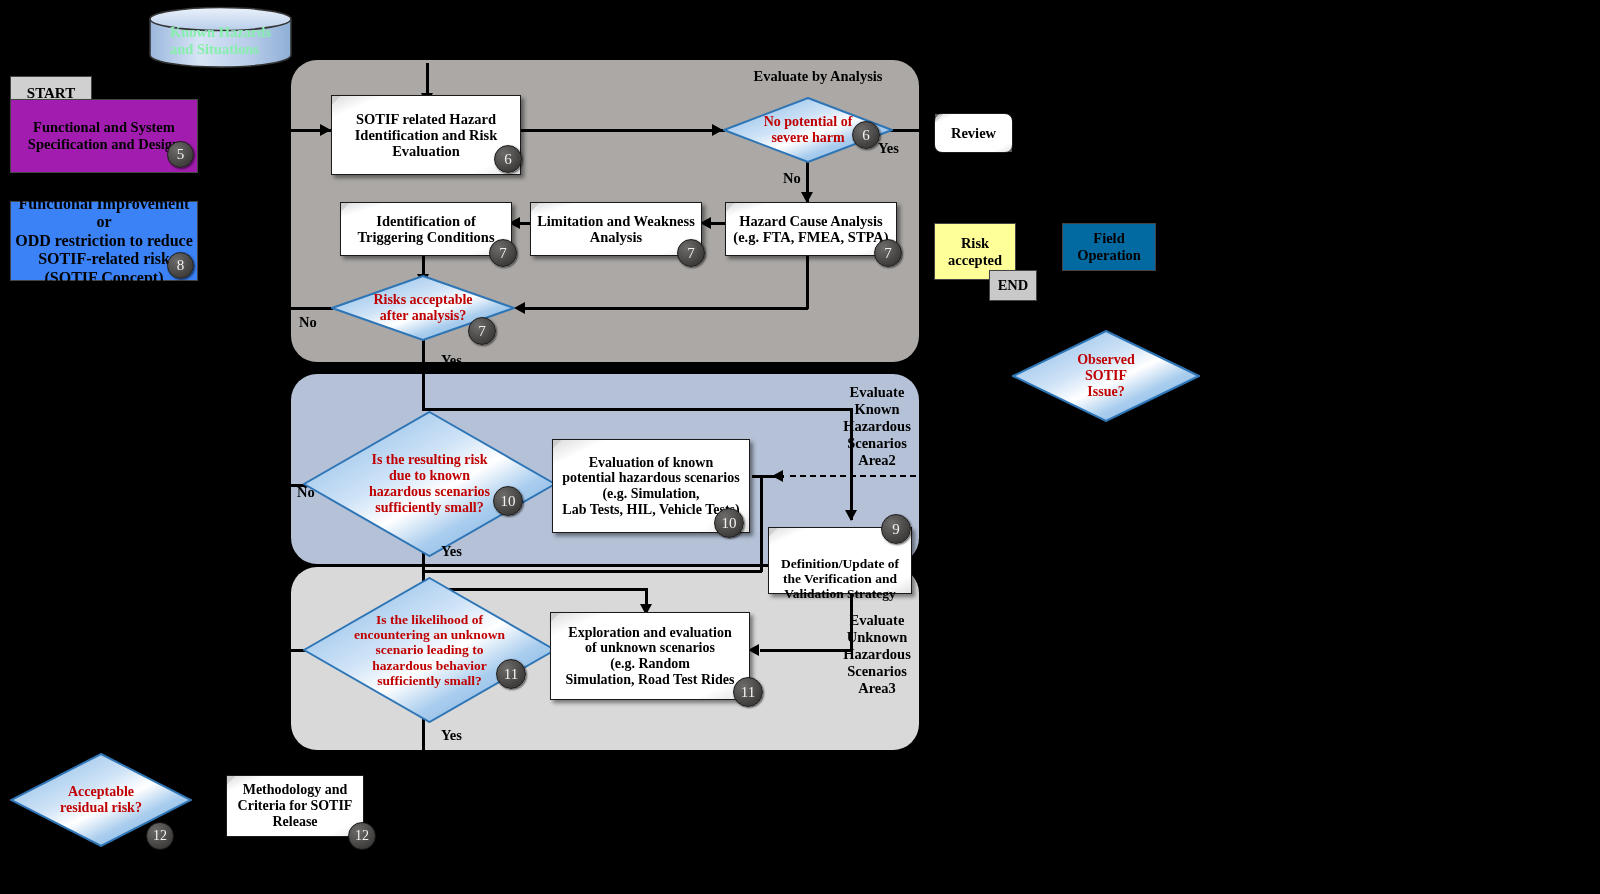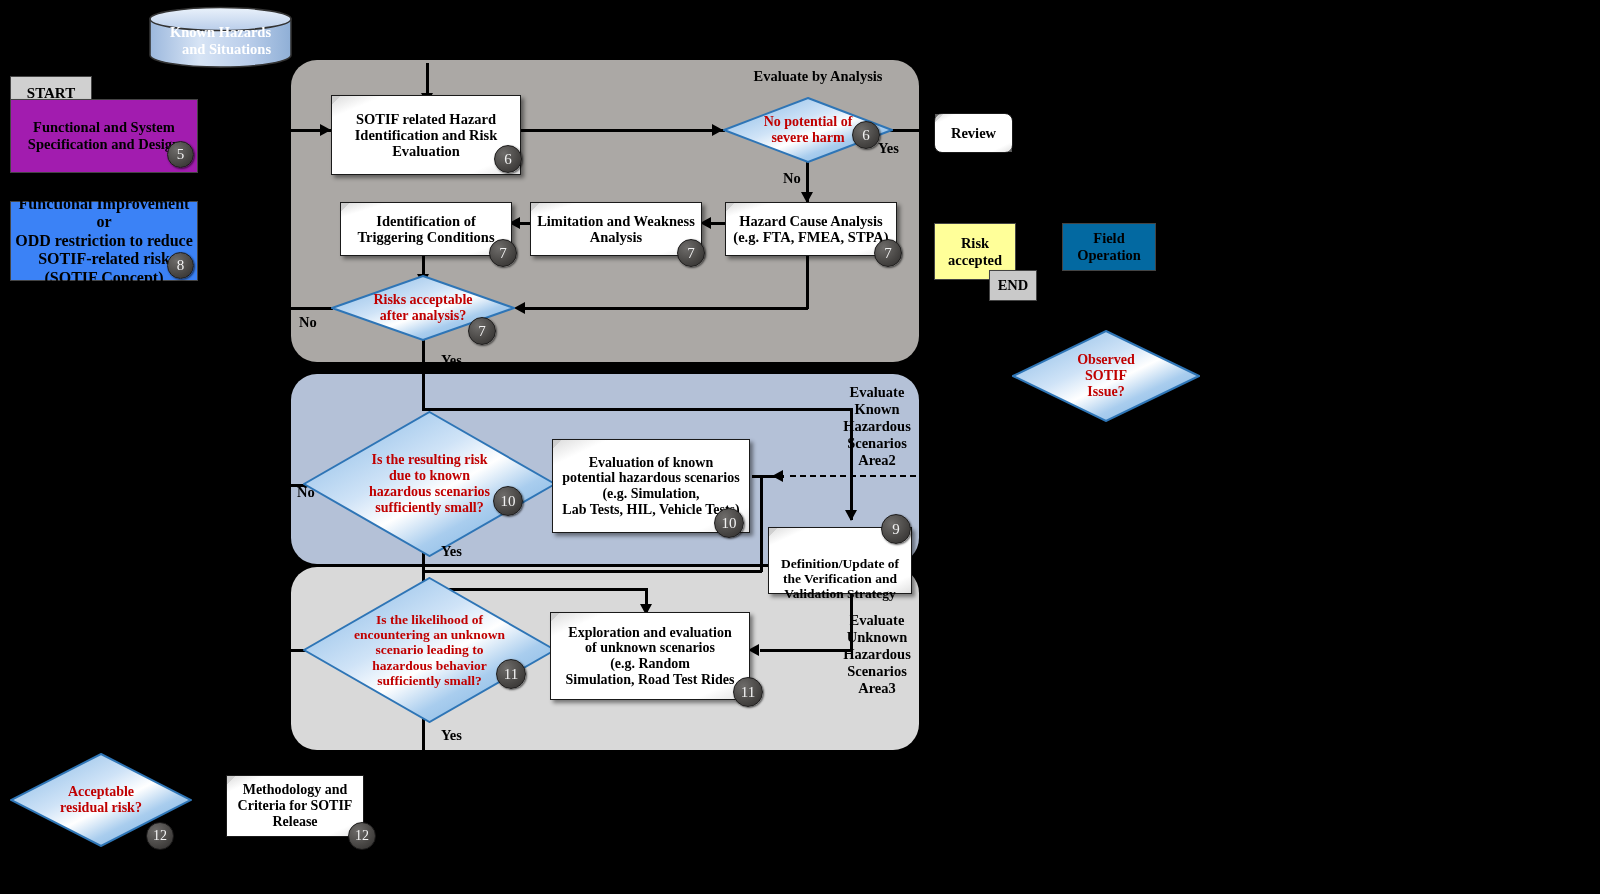--- a/index.html
+++ b/index.html
@@ -43,22 +43,22 @@
   .diamond svg{position:absolute;inset:0;width:100%;height:100%;}
   .diamond .dtext{
     position:relative;z-index:3;text-align:center;color:#c00000;font-weight:bold;
     line-height:1.14;padding:0 6px;
   }
 
   
   .cyl{position:absolute;}
   .cyl svg{position:absolute;inset:0;}
   .cyl .ctext{position:relative;z-index:3;width:100%;height:100%;
-    display:flex;align-items:center;justify-content:center;text-align:right;
-    font-weight:bold;color:#ffffff;line-height:1.15;padding-top:8px;box-sizing:border-box;}
+    display:flex;align-items:center;justify-content:center;text-align:left;
+    font-weight:bold;color:#86efac;line-height:1.15;padding-top:8px;box-sizing:border-box;}
 
   
   .badge{
     position:absolute;border-radius:50%;
     background:radial-gradient(circle at 34% 30%,#6e6c6a 0%,#4a4846 55%,#2e2c2b 100%);
     border:1px solid #1b1a1a;
     color:#f2f2f2;display:flex;align-items:center;justify-content:center;
     font-weight:normal;z-index:40;box-shadow:1px 1px 2px rgba(0,0,0,.6);
   }
 

